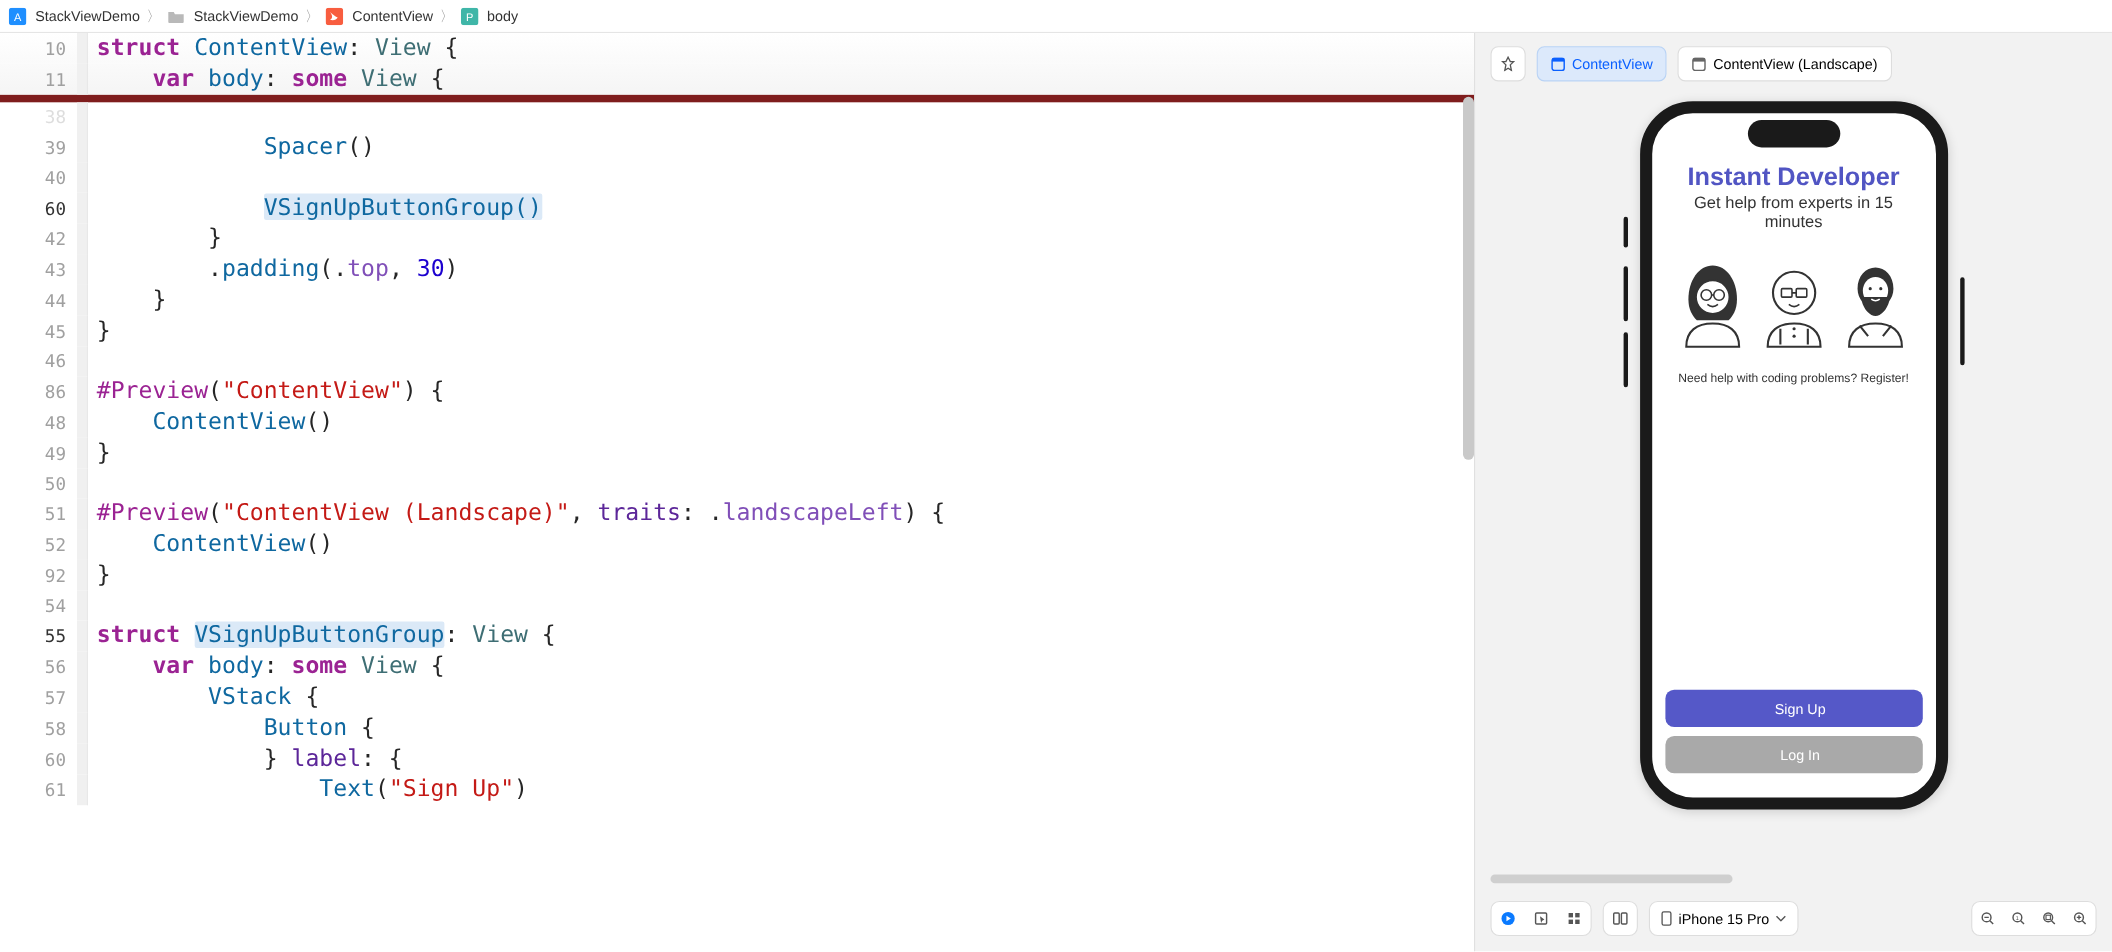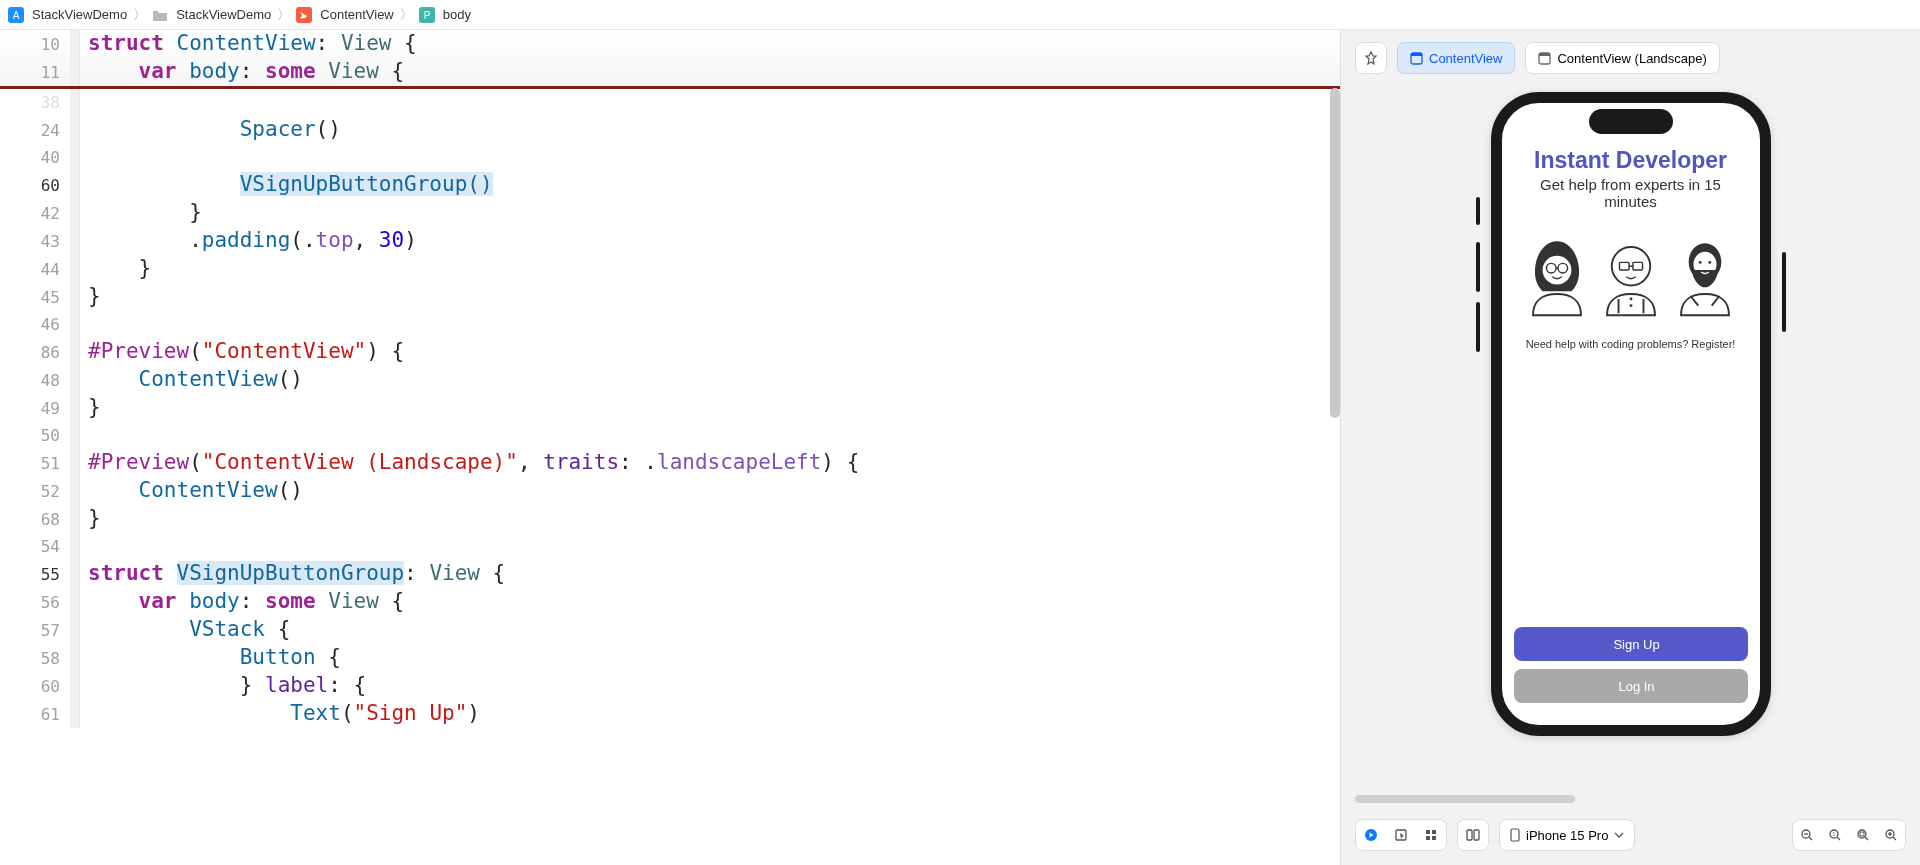--- a/index.html
+++ b/index.html
@@ -35,21 +35,21 @@
 }
 
 
 .editor-pane {
   flex: 1;
   display: flex;
   flex-direction: column;
   position: relative;
 }
 .sticky-header {
-  border-bottom: 3px solid #7f1d1d;
+  border-bottom: 7px solid #7f1d1d;
   background: #fff;
 }
 .code-scroll {
   flex: 1;
   overflow: hidden;
 }
 .code-line {
   display: flex;
   align-items: baseline;
   font-family: "SF Mono", ui-monospace, Menlo, monospace;
@@ -297,35 +297,35 @@
 
 <div class="main">
 
   <div class="editor-pane">
     <div class="sticky-header" id="sticky-container">
         <div class="code-line"><div class="gutter">10</div><div class="fold-strip"></div><div class="code-text"><span class="kw">struct</span><span class="plain"> </span><span class="name">ContentView</span><span class="plain">: </span><span class="type">View</span><span class="plain"> {</span></div></div>
         <div class="code-line"><div class="gutter">11</div><div class="fold-strip"></div><div class="code-text"><span class="plain">    </span><span class="kw">var</span><span class="plain"> </span><span class="name">body</span><span class="plain">: </span><span class="kw">some</span><span class="plain"> </span><span class="type">View</span><span class="plain"> {</span></div></div>
       </div>
     <div class="code-scroll" id="code-container">
         <div class="code-line"><div class="gutter" style="opacity: 0.35;">38</div><div class="fold-strip"></div><div class="code-text"></div></div>
-        <div class="code-line"><div class="gutter">24</div><div class="fold-strip"></div><div class="code-text"><span class="plain">            </span><span class="name">Spacer</span><span class="plain">()</span></div></div>
+        <div class="code-line"><div class="gutter">39</div><div class="fold-strip"></div><div class="code-text"><span class="plain">            </span><span class="name">Spacer</span><span class="plain">()</span></div></div>
         <div class="code-line"><div class="gutter">40</div><div class="fold-strip"></div><div class="code-text"></div></div>
         <div class="code-line"><div class="gutter cur">60</div><div class="fold-strip"></div><div class="code-text"><span class="plain">            </span><span class="hl name">VSignUpButtonGroup()</span></div></div>
         <div class="code-line"><div class="gutter">42</div><div class="fold-strip"></div><div class="code-text"><span class="plain">        }</span></div></div>
         <div class="code-line"><div class="gutter">43</div><div class="fold-strip"></div><div class="code-text"><span class="plain">        .</span><span class="name">padding</span><span class="plain">(.</span><span class="enum">top</span><span class="plain">, </span><span class="num">30</span><span class="plain">)</span></div></div>
         <div class="code-line"><div class="gutter">44</div><div class="fold-strip"></div><div class="code-text"><span class="plain">    }</span></div></div>
         <div class="code-line"><div class="gutter">45</div><div class="fold-strip"></div><div class="code-text"><span class="plain">}</span></div></div>
         <div class="code-line"><div class="gutter">46</div><div class="fold-strip"></div><div class="code-text"></div></div>
         <div class="code-line"><div class="gutter">86</div><div class="fold-strip"></div><div class="code-text"><span class="macro">#Preview</span><span class="plain">(</span><span class="str">"ContentView"</span><span class="plain">) {</span></div></div>
         <div class="code-line"><div class="gutter">48</div><div class="fold-strip"></div><div class="code-text"><span class="plain">    </span><span class="name">ContentView</span><span class="plain">()</span></div></div>
         <div class="code-line"><div class="gutter">49</div><div class="fold-strip"></div><div class="code-text"><span class="plain">}</span></div></div>
         <div class="code-line"><div class="gutter">50</div><div class="fold-strip"></div><div class="code-text"></div></div>
         <div class="code-line"><div class="gutter">51</div><div class="fold-strip"></div><div class="code-text"><span class="macro">#Preview</span><span class="plain">(</span><span class="str">"ContentView (Landscape)"</span><span class="plain">, </span><span class="param">traits</span><span class="plain">: .</span><span class="enum">landscapeLeft</span><span class="plain">) {</span></div></div>
         <div class="code-line"><div class="gutter">52</div><div class="fold-strip"></div><div class="code-text"><span class="plain">    </span><span class="name">ContentView</span><span class="plain">()</span></div></div>
-        <div class="code-line"><div class="gutter">68</div><div class="fold-strip"></div><div class="code-text"><span class="plain">}</span></div></div>
+        <div class="code-line"><div class="gutter">92</div><div class="fold-strip"></div><div class="code-text"><span class="plain">}</span></div></div>
         <div class="code-line"><div class="gutter">54</div><div class="fold-strip"></div><div class="code-text"></div></div>
         <div class="code-line"><div class="gutter cur">55</div><div class="fold-strip"></div><div class="code-text"><span class="kw">struct</span><span class="plain"> </span><span class="hl name">VSignUpButtonGroup</span><span class="plain">: </span><span class="type">View</span><span class="plain"> {</span></div></div>
         <div class="code-line"><div class="gutter">56</div><div class="fold-strip"></div><div class="code-text"><span class="plain">    </span><span class="kw">var</span><span class="plain"> </span><span class="name">body</span><span class="plain">: </span><span class="kw">some</span><span class="plain"> </span><span class="type">View</span><span class="plain"> {</span></div></div>
         <div class="code-line"><div class="gutter">57</div><div class="fold-strip"></div><div class="code-text"><span class="plain">        </span><span class="name">VStack</span><span class="plain"> {</span></div></div>
         <div class="code-line"><div class="gutter">58</div><div class="fold-strip"></div><div class="code-text"><span class="plain">            </span><span class="name">Button</span><span class="plain"> {</span></div></div>
         <div class="code-line"><div class="gutter">60</div><div class="fold-strip"></div><div class="code-text"><span class="plain">            } </span><span class="param">label</span><span class="plain">: {</span></div></div>
         <div class="code-line"><div class="gutter">61</div><div class="fold-strip"></div><div class="code-text"><span class="plain">                </span><span class="name">Text</span><span class="plain">(</span><span class="str">"Sign Up"</span><span class="plain">)</span></div></div>
       </div>
     <div class="scrollbar"></div>
   </div>

